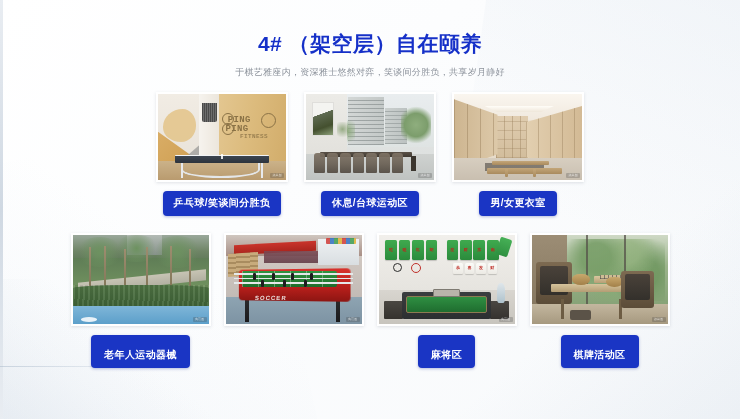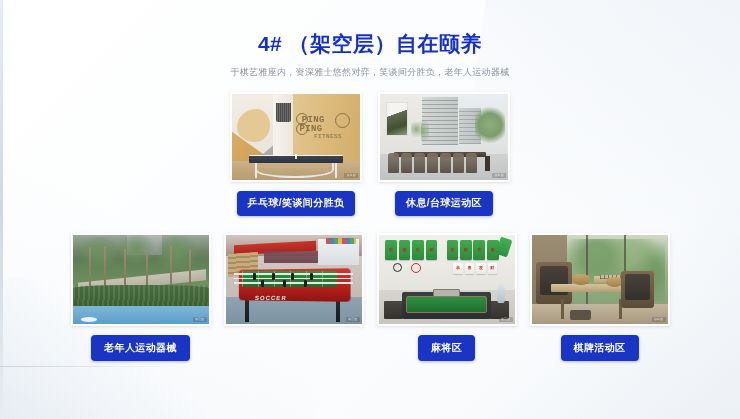--- a/index.html
+++ b/index.html
@@ -88,21 +88,21 @@
     margin-top:9px;
     background:#1a35c4;
     color:#ffffff;
     font-size:10px; font-weight:bold;
     letter-spacing:.4px;
     padding:5px 11px 6px;
     border-radius:4px;
     white-space:nowrap;
     box-shadow:0 1px 3px rgba(20,40,150,.30);
   }
-  #row-bottom .label { padding:6px 13px 6px; }
+  #row-bottom .label { padding:13px 13px 6px; }
 
   
   
   .s-pingpong {
     background:linear-gradient(180deg,#efeae2 0%,#efe9e0 55%,#e7e0d5 100%);
     font-family:Liberation Mono, monospace;
   }
   .pp-wallR {
     position:absolute; left:44%; top:0; right:0; bottom:22%;
     background:linear-gradient(100deg,#e4c893 0%,#dcbb7d 50%,#d2ad6b 100%);
@@ -523,21 +523,21 @@
 
   <div class="bg-diag-left"></div>
   <div class="bg-diag-left2"></div>
   <div class="bg-diag-right"></div>
   <div class="bg-diag-right2"></div>
   <div class="bg-edge-left"></div>
   <div class="bg-band"></div>
 
   <div id="header">
     <div id="title">4# （架空层）自在颐养</div>
-    <div id="subtitle">于棋艺雅座内，资深雅士悠然对弈，笑谈间分胜负，老年人运动器械</div>
+    <div id="subtitle">于棋艺雅座内，资深雅士悠然对弈，笑谈间分胜负，共享岁月静好</div>
   </div>
 
   <div class="row" id="row-top">
 
     <div class="card">
       <div class="thumb">
         <div class="scene s-pingpong">
           <div class="pp-wallL"></div>
           <div class="pp-blob"></div>
           <div class="pp-wallR"></div>
@@ -587,20 +587,39 @@
             <div class="tr-chair" style="left:52%"></div>
             <div class="tr-chair" style="left:65%"></div>
             <div class="tr-chair" style="left:78%"></div>
           </div>
         </div>
         <div class="wm">效果图</div>
       </div>
       <div class="label">休息/台球运动区</div>
     </div>
 
+    <div class="card">
+      <div class="thumb">
+        <div class="scene s-locker">
+          <div class="lk-ceil"></div>
+          <div class="lk-ceil-line"></div>
+          <div class="lk-back"></div>
+          <div class="lk-left"></div>
+          <div class="lk-right"></div>
+          <div class="lk-floor"></div>
+          <div class="lk-mat"></div>
+          <div class="lk-bench" style="left:30%;right:26%;bottom:17%;height:5%"></div>
+          <div class="lk-bench" style="left:26%;right:16%;bottom:7%;height:7%"></div>
+          <div class="lk-bench" style="left:40%;width:3px;bottom:4%;height:9%"></div>
+          <div class="lk-bench" style="left:62%;width:3px;bottom:4%;height:9%"></div>
+        </div>
+        <div class="wm">效果图</div>
+      </div>
+      <div class="label">男/女更衣室</div>
+    </div>
 
   </div>
 
   <div class="row" id="row-bottom">
 
     <div class="card">
       <div class="thumb">
         <div class="scene s-garden">
           <div class="gd-top"></div>
           <div class="gd-bldg"></div>

